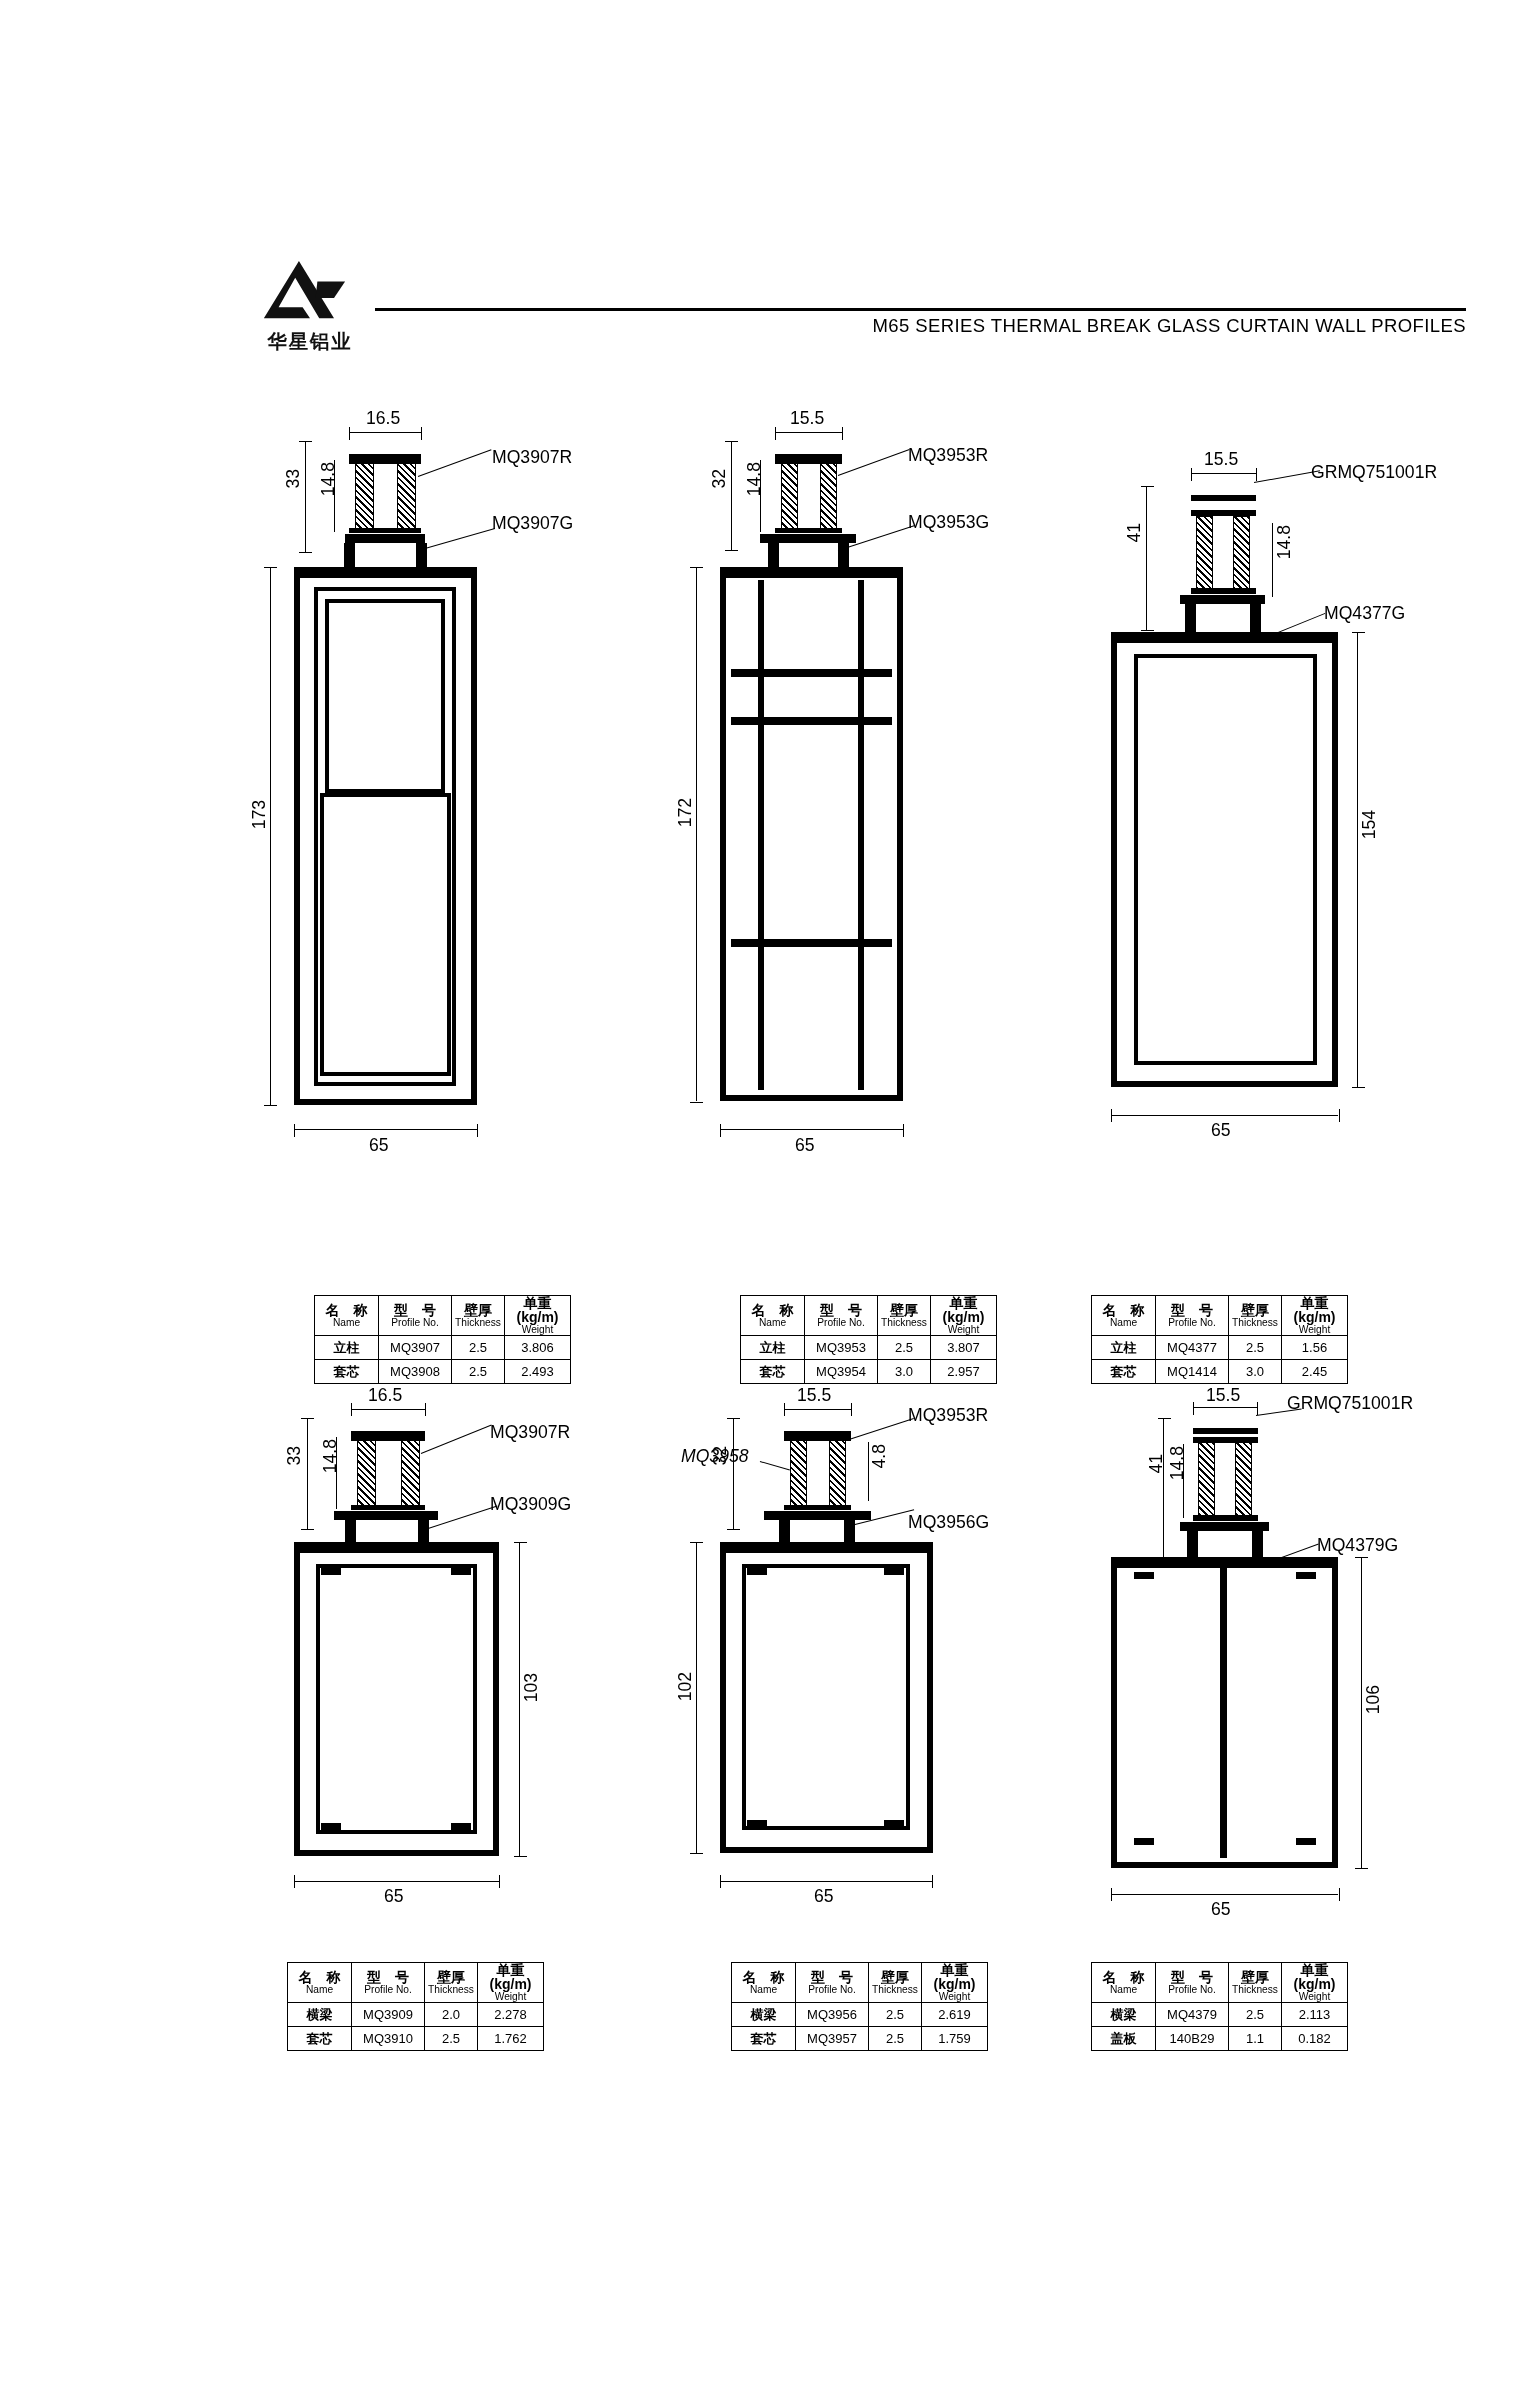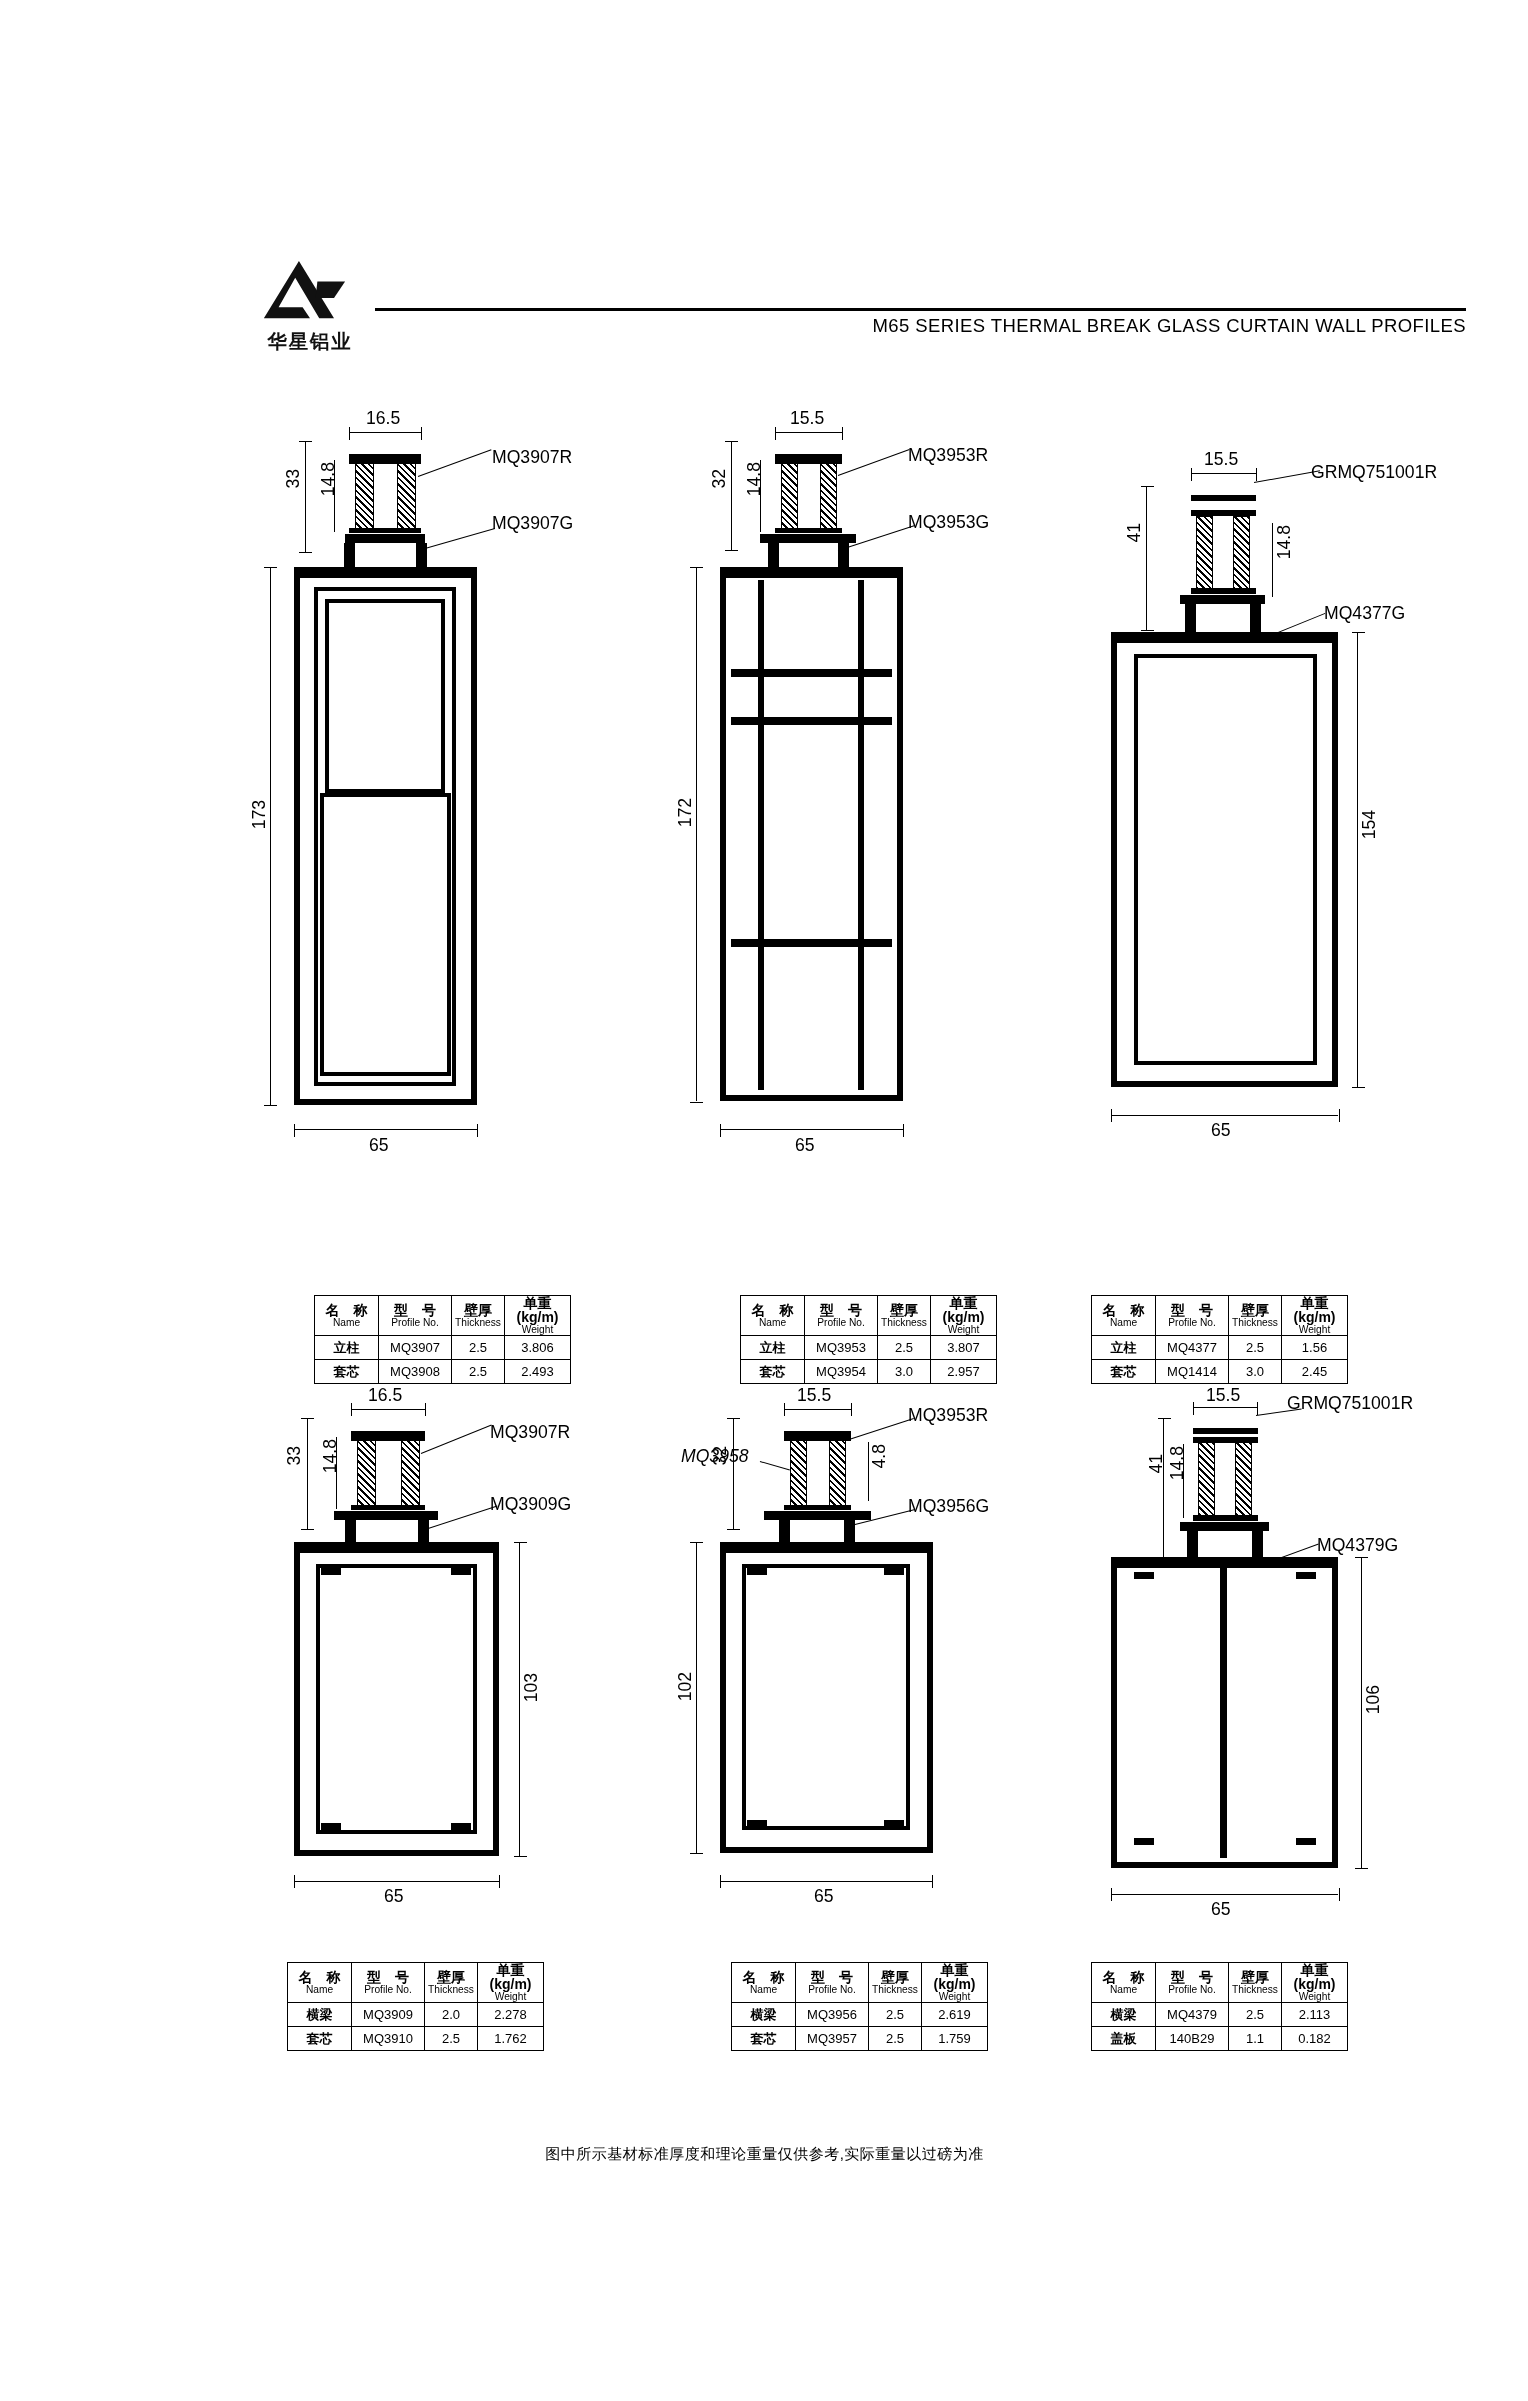--- a/index.html
+++ b/index.html
@@ -411,21 +411,21 @@
     <div class="ln" style="left:61px;top:115px;width:107px;height:9.2px;"></div>
     <div class="ln" style="left:76px;top:124px;width:11px;height:24px;"></div>
     <div class="ln" style="left:141px;top:124px;width:11px;height:24px;"></div>
 
     <div class="ln" style="left:146px;top:43px;width:68px;height:0.9px;transform:rotate(-18deg);transform-origin:left center;"></div>
     <div class="lbl" style="left:205px;top:9.2px;">MQ3953R</div>
     <div class="ln" style="left:81px;top:59px;width:0px;height:0.9px;"></div>
     <div class="ln" style="left:57px;top:65px;width:31px;height:0.9px;transform:rotate(16deg);transform-origin:left center;"></div>
     <div class="lbl" style="left:-22px;top:50px;font-style:italic;">MQ3958</div>
     <div class="ln" style="left:148px;top:129px;width:65px;height:0.9px;transform:rotate(-14deg);transform-origin:left center;"></div>
-    <div class="lbl" style="left:205px;top:100px;">MQ3956G</div>
+    <div class="lbl" style="left:205px;top:116px;">MQ3956G</div>
 
     <div class="frame" style="left:16.6px;top:146px;width:213px;height:311px;"></div>
     <div class="frame thin" style="left:39px;top:168px;width:168px;height:266px;"></div>
     <div class="ln" style="left:16.6px;top:148px;width:213px;height:9.2px;"></div>
     <div class="ln" style="left:44px;top:172px;width:20.3px;height:7.4px;"></div>
     <div class="ln" style="left:181px;top:172px;width:20.3px;height:7.4px;"></div>
     <div class="ln" style="left:44px;top:424px;width:20.3px;height:7.4px;"></div>
     <div class="ln" style="left:181px;top:424px;width:20.3px;height:7.4px;"></div>
 
     <div class="ln vl" style="left:-7.4px;top:146px;height:311px;"></div>
@@ -549,16 +549,15 @@
     </tr>
     <tr>
       <td class="nm">盖板</td>
       <td>140B29</td>
       <td>1.1</td>
       <td>0.182</td>
     </tr>
   </tbody>
     </table>
 
-  <div class="footnote">图中所示基材标准厚度和理论重量仅供参考,实际重量以过磅为准</div>
 
 </div>
 
 
 </body></html>

